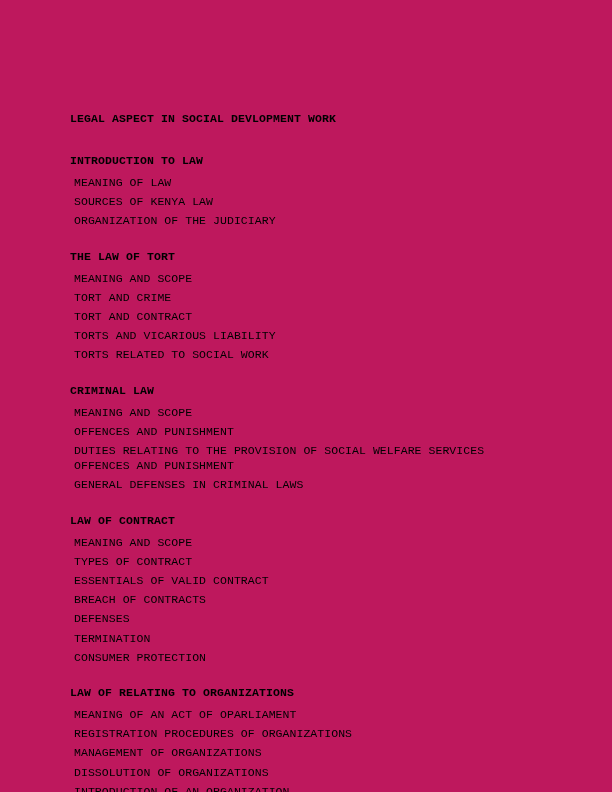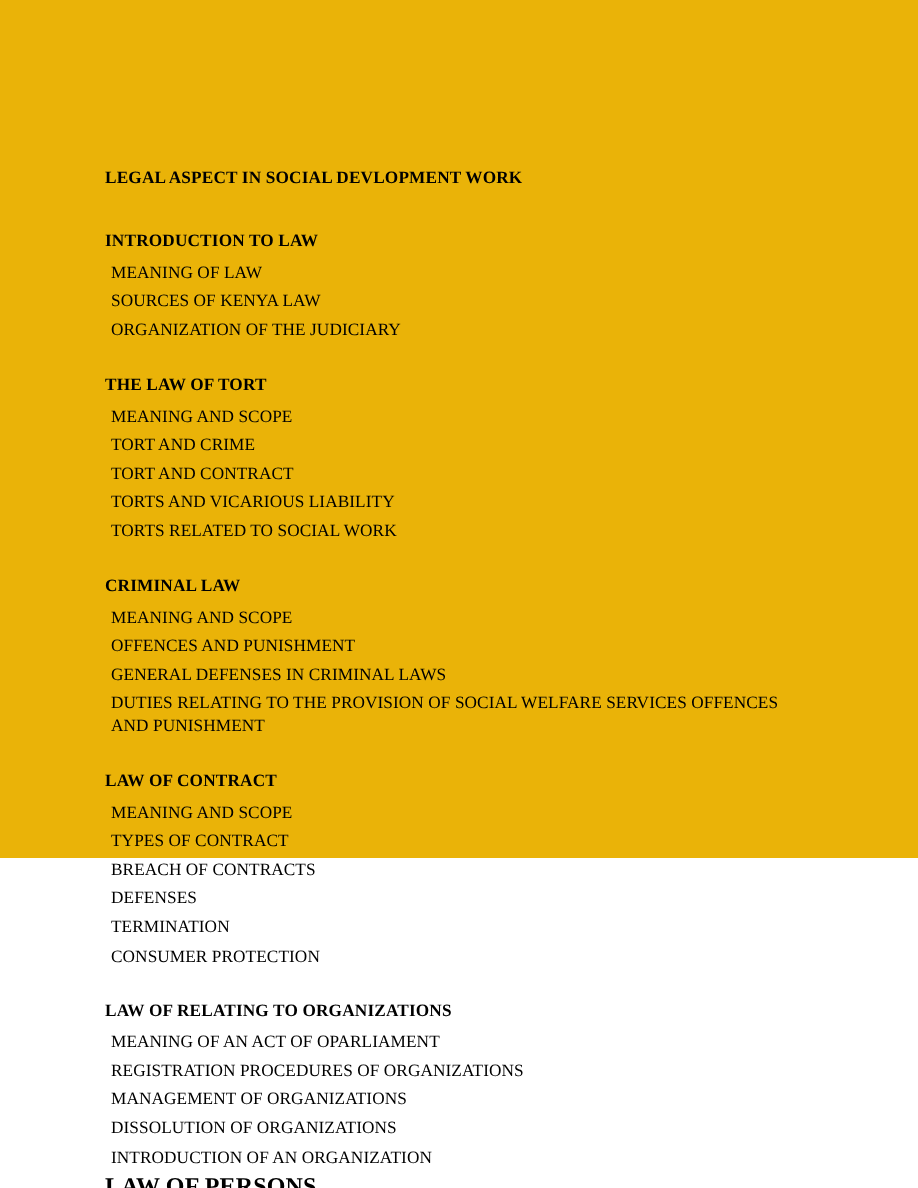--- a/index.html
+++ b/index.html
@@ -13,22 +13,23 @@
     font-family: "Liberation Serif", serif;
     color: #000000;
     position: relative;
     overflow: hidden;
   }
   .page {
     position: absolute;
     top: 0;
     left: 0;
     width: 612px;
-    height: 572px;
-    background: #eab308;
+    height: 792px;
+    background: #be185d;
+    font-family: Liberation Mono, monospace;
   }
   .content {
     position: absolute;
     left: 70px;
     top: 112px;
     width: 480px;
   }
   .doc-title {
     font-weight: bold;
     font-size: 11.5px;
@@ -92,30 +93,31 @@
         <li>TORTS AND VICARIOUS LIABILITY</li>
         <li>TORTS RELATED TO SOCIAL WORK</li>
       </ul>
     </div>
 
     <div class="section">
       <div class="section-heading">CRIMINAL LAW</div>
       <ul class="section-items">
         <li>MEANING AND SCOPE</li>
         <li>OFFENCES AND PUNISHMENT</li>
+        <li>DUTIES RELATING TO THE PROVISION OF SOCIAL WELFARE SERVICES OFFENCES AND PUNISHMENT</li>
         <li>GENERAL DEFENSES IN CRIMINAL LAWS</li>
-        <li>DUTIES RELATING TO THE PROVISION OF SOCIAL WELFARE SERVICES OFFENCES AND PUNISHMENT</li>
       </ul>
     </div>
 
     <div class="section">
       <div class="section-heading">LAW OF CONTRACT</div>
       <ul class="section-items">
         <li>MEANING AND SCOPE</li>
         <li>TYPES OF CONTRACT</li>
+        <li>ESSENTIALS OF VALID CONTRACT</li>
         <li>BREACH OF CONTRACTS</li>
         <li>DEFENSES</li>
         <li>TERMINATION</li>
         <li>CONSUMER PROTECTION</li>
       </ul>
     </div>
 
     <div class="section">
       <div class="section-heading">LAW OF RELATING TO ORGANIZATIONS</div>
       <ul class="section-items">

